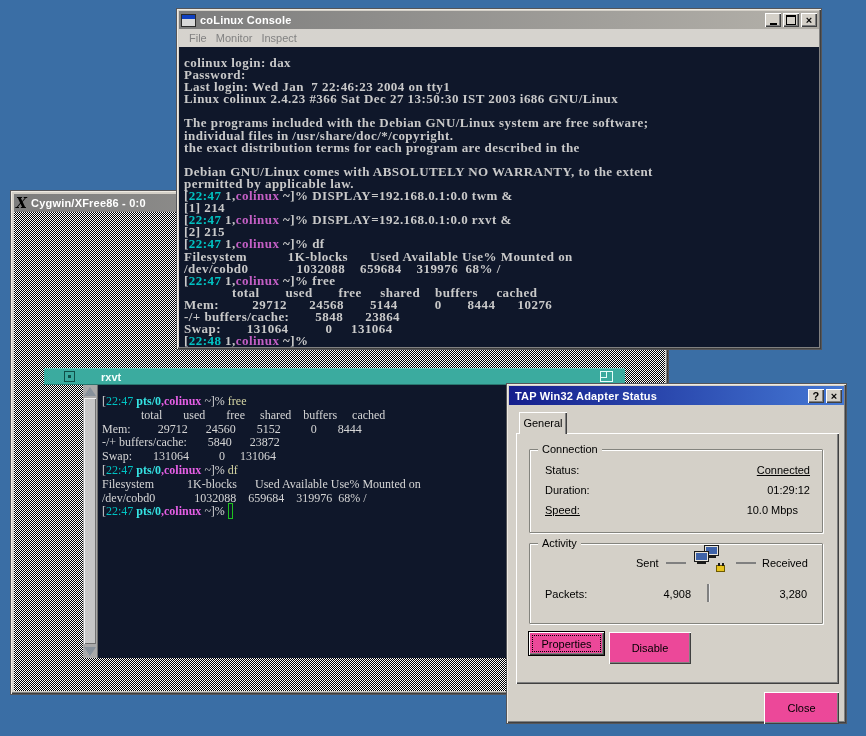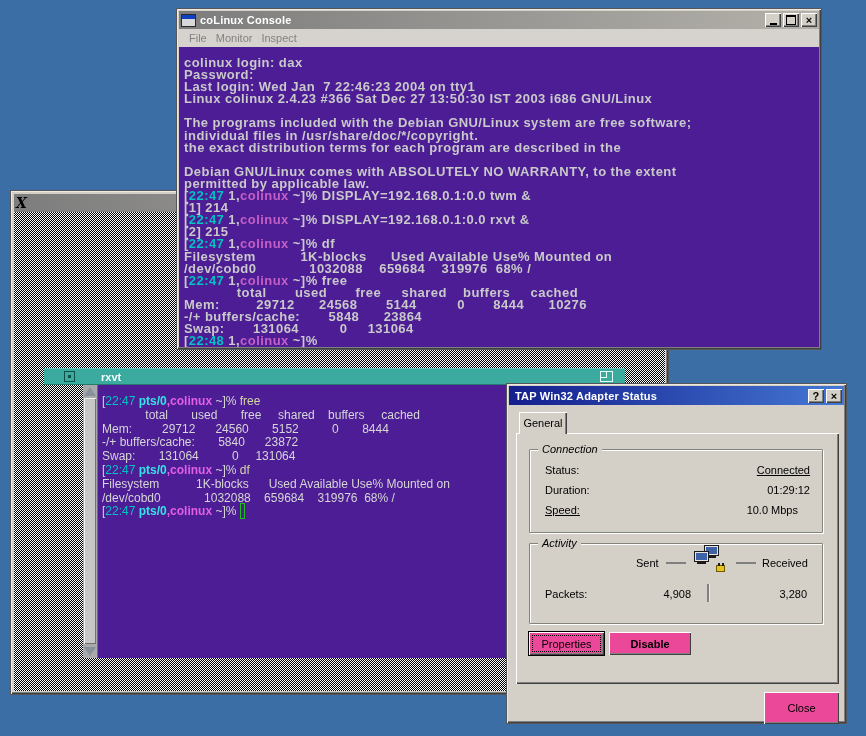--- a/index.html
+++ b/index.html
@@ -14,36 +14,36 @@
   .win-frame{
     background:#d4d0c8;box-sizing:border-box;padding:3px;
     box-shadow: inset 1px 1px 0 #eeeae2, inset -1px -1px 0 #404040, inset -2px -2px 0 #808080;
     border:1px solid #55565a;
   }
   .titlebar{
     height:18px;display:flex;align-items:center;gap:4px;padding:0 2px;
     color:#fff;font-weight:bold;font-size:11px;letter-spacing:.2px;
     overflow:hidden;white-space:nowrap;
   }
-  .titlebar-gray{background:linear-gradient(to right,#7d7d7d,#b4b1aa);justify-content:space-between;}
+  .titlebar-gray{background:linear-gradient(to right,#7d7d7d,#b4b1aa);}
   .titlebar-blue{background:linear-gradient(to right,#141e8c,#4478d4);}
   .cap-btns{margin-left:auto;display:flex;gap:2px;}
   .cap-btn{
     width:16px;height:14px;background:#d4d0c8;
     box-shadow: inset 1px 1px 0 #fff, inset -1px -1px 0 #404040, inset -2px -2px 0 #808080;
     display:flex;align-items:center;justify-content:center;
     color:#000;font-size:11px;font-weight:bold;line-height:10px;
   }
   .glyph-min{width:7px;height:2px;background:#000;margin-top:7px;}
   .glyph-max{width:8px;height:7px;border:1px solid #000;border-top-width:2px;}
 
   
   .term{
-    background:#4c1d95;overflow:hidden;box-sizing:border-box;
-    font-family:Liberation Sans, sans-serif;
+    background:#0f172a;overflow:hidden;box-sizing:border-box;
+    font-family:Liberation Serif, serif;
   }
   .tline{white-space:pre;}
   #colinux-text{font-size:13px;font-weight:bold;letter-spacing:.45px;color:#c9c9c9;padding:10px 0 0 5px;}
   #colinux-text .tline{height:12.1px;line-height:12.1px;}
   #rxvt-text{font-size:12px;color:#d6d6d6;padding:10px 0 0 19px;}
   #rxvt-text .tline{height:13.8px;line-height:13.8px;}
   .seg-w{}
   .seg-cy{color:#00c3c3;}
   .seg-mg{color:#c45fc5;}
   .seg-bcy{color:#35e3e3;font-weight:bold;}
@@ -105,21 +105,21 @@
     box-shadow: inset 1px 1px 0 #fff, inset -1px 0 0 #404040, inset -2px 0 0 #808080;
     display:flex;align-items:center;justify-content:center;font-size:11px;color:#000;
   }
   .groupbox{
     border:1px solid #84847e;border-radius:1px;
     box-shadow: inset 1px 1px 0 #fff, 1px 1px 0 #fff;
     box-sizing:border-box;
   }
   .group-label{
     position:absolute;top:-7px;left:8px;background:#d4d0c8;padding:0 4px;
-    font-size:11px;color:#000;line-height:12px;font-style:italic;
+    font-size:11px;color:#000;line-height:12px;
   }
   .fld-label{position:absolute;font-size:11px;color:#000;}
   .fld-value{position:absolute;font-size:11px;color:#000;text-align:right;}
   .dash{position:absolute;height:2px;background:#808080;}
   .vsep{position:absolute;width:2px;background:#808080;box-shadow:1px 0 0 #e8e8e8;}
 
   
   .net-icon{width:42px;height:30px;}
   .mon{position:absolute;width:15px;height:11px;border:1px solid #1a1a1a;background:#e8e4dc;box-sizing:border-box;}
   .mon i{position:absolute;left:1px;top:1px;right:1px;bottom:1px;background:#3e62a8;display:block;}
@@ -275,21 +275,21 @@
 
       <span class="fld-label" style="left:15px;top:44px;">Packets:</span>
       <span class="fld-value" style="right:131px;top:44px;">4,908</span>
       <span class="vsep" style="left:177px;top:40px;height:18px;"></span>
       <span class="fld-value" style="right:15px;top:44px;">3,280</span>
     </div>
 
     <div class="abs btn btn-focus" style="left:13px;top:199px;width:75px;height:23px;">
       <span>Properties</span>
     </div>
-    <div class="abs btn" style="left:93px;top:199px;width:82px;height:23px;font-weight:bold;">
+    <div class="abs btn" style="left:93px;top:199px;width:82px;height:32px;">
       <span>Disable</span>
     </div>
   </div>
 
   <div class="abs btn" style="left:257px;top:308px;width:75px;height:32px;z-index:3;">
     <span>Close</span>
   </div>
 </div>
 
 </body></html>

